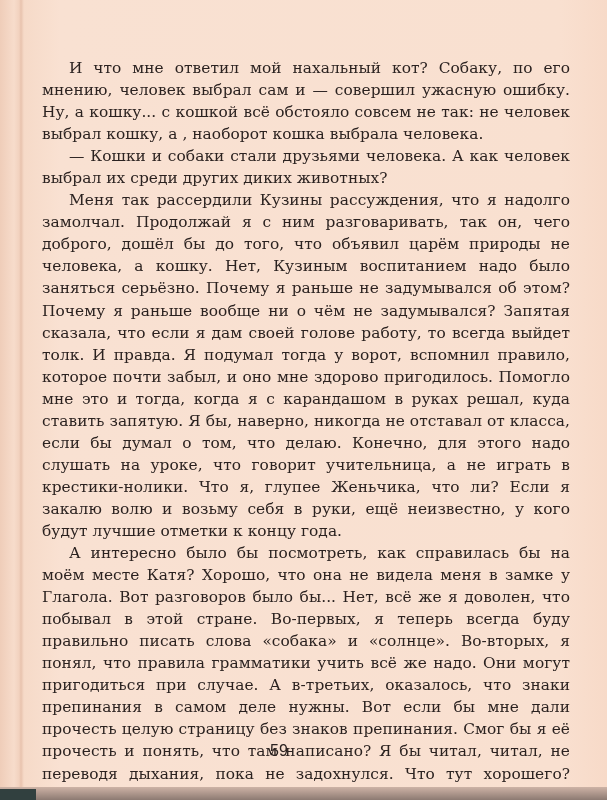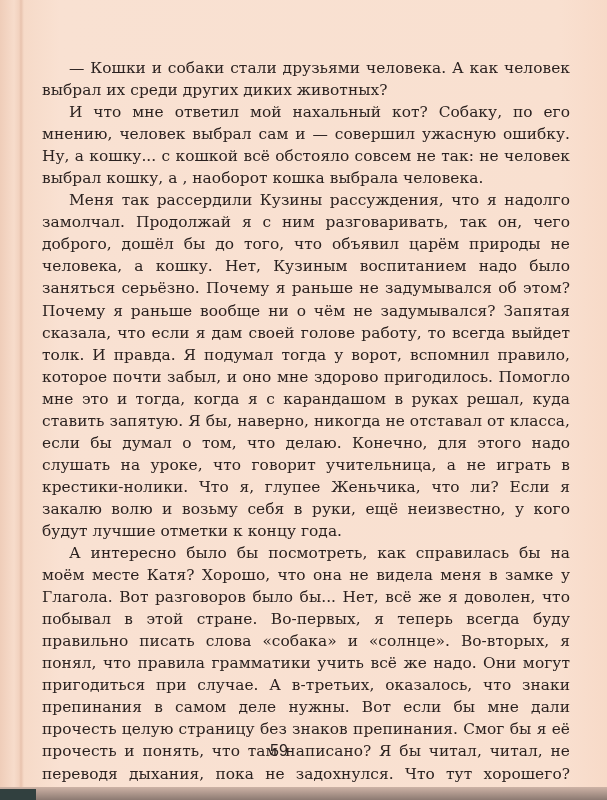--- a/index.html
+++ b/index.html
@@ -37,22 +37,22 @@
     text-align: center;
     font-family: "Liberation Sans", sans-serif;
     font-size: 16px; color: #2b2220;
   }
 </style>
 </head>
 <body>
 
 <div class="page">
   <div class="text-block">
+    <p class="para">И что мне ответил мой нахальный кот? Собаку, по его мнению, человек выбрал сам и — совершил ужасную ошибку. Ну, а кошку... с кошкой всё обстояло совсем не так: не человек выбрал кошку, а , наоборот кошка выбрала человека.</p>
     <p class="para">— Кошки и собаки стали друзьями человека. А как человек выбрал их среди других диких животных?</p>
-    <p class="para">И что мне ответил мой нахальный кот? Собаку, по его мнению, человек выбрал сам и — совершил ужасную ошибку. Ну, а кошку... с кошкой всё обстояло совсем не так: не человек выбрал кошку, а , наоборот кошка выбрала человека.</p>
     <p class="para">Меня так рассердили Кузины рассуждения, что я надолго замолчал. Продолжай я с ним разговаривать, так он, чего доброго, дошёл бы до того, что объявил царём природы не человека, а кошку. Нет, Кузиным воспитанием надо было заняться серьёзно. Почему я раньше не задумывался об этом? Почему я раньше вообще ни о чём не задумывался? Запятая сказала, что если я дам своей голове работу, то всегда выйдет толк. И правда. Я подумал тогда у ворот, вспомнил правило, которое почти забыл, и оно мне здорово пригодилось. Помогло мне это и тогда, когда я с карандашом в руках решал, куда ставить запятую. Я бы, наверно, никогда не отставал от класса, если бы думал о том, что делаю. Конечно, для этого надо слушать на уроке, что говорит учительница, а не играть в крестики-нолики. Что я, глупее Женьчика, что ли? Если я закалю волю и возьму себя в руки, ещё неизвестно, у кого будут лучшие отметки к концу года.</p>
     <p class="para">А интересно было бы посмотреть, как справилась бы на моём месте Катя? Хорошо, что она не видела меня в замке у Глагола. Вот разговоров было бы... Нет, всё же я доволен, что побывал в этой стране. Во-первых, я теперь всегда буду правильно писать слова «собака» и «солнце». Во-вторых, я понял, что правила грамматики учить всё же надо. Они могут пригодиться при случае. А в-третьих, оказалось, что знаки препинания в самом деле нужны. Вот если бы мне дали прочесть целую страницу без знаков препинания. Смог бы я её прочесть и понять, что там написано? Я бы читал, читал, не переводя дыхания, пока не задохнулся. Что тут хорошего? Кроме того, я мало что понял бы от такого чтения.</p>
 
   </div>
   <div class="page-number">59</div>
 </div>
 <div class="page-edge">
   <div class="dark"></div>
 </div>
 

